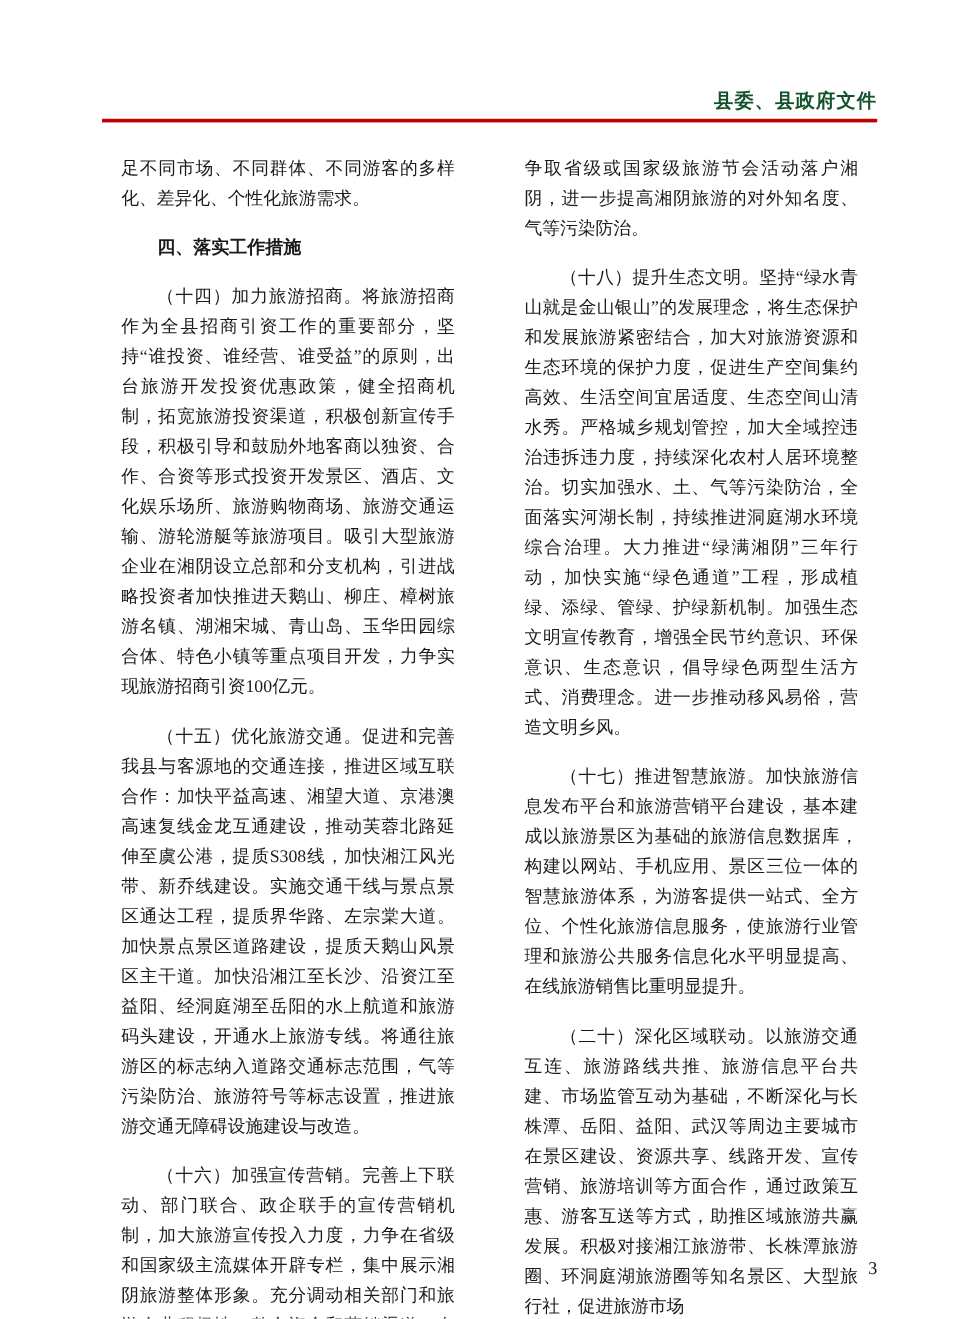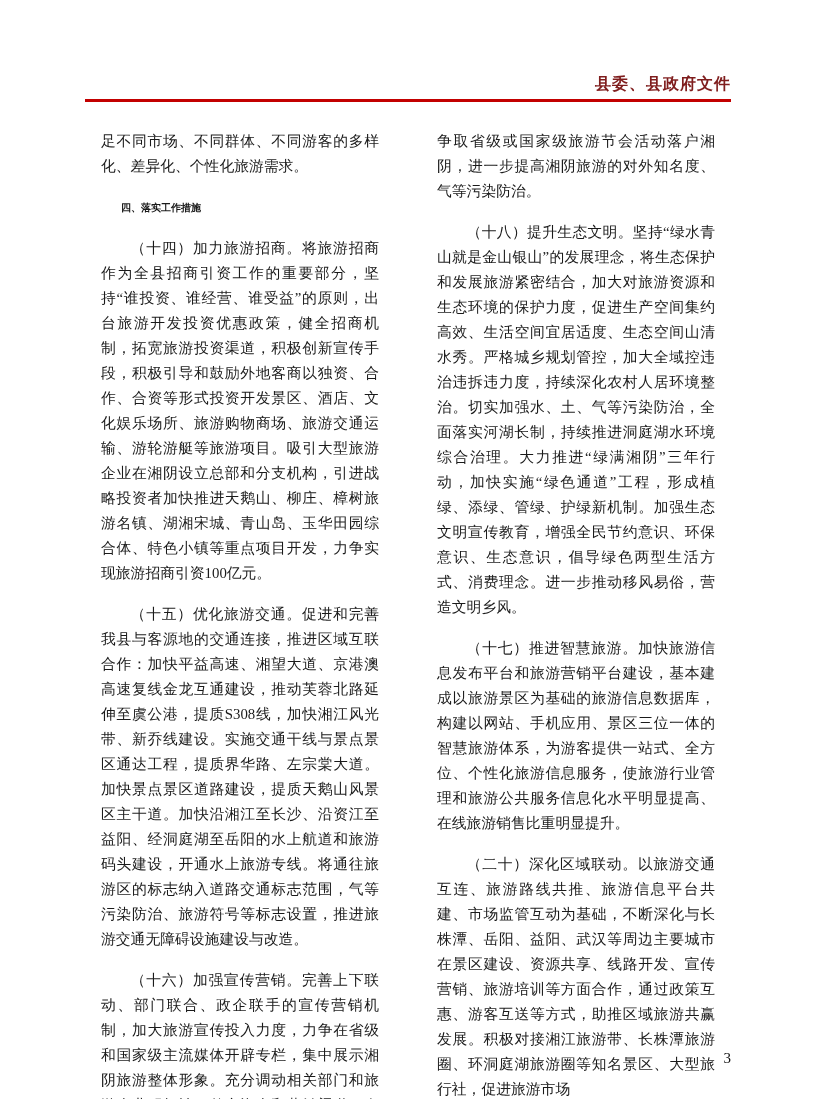--- a/index.html
+++ b/index.html
@@ -18,21 +18,21 @@
   }
   .doc-header {
     position: absolute;
     top: 74px;
     left: 85px;
     width: 646px;
     text-align: right;
     font-size: 16px;
     font-weight: bold;
     letter-spacing: 1px;
-    color: #7f1d1d;
+    color: #14532d;
   }
   .red-line {
     position: absolute;
     top: 99px;
     left: 85px;
     width: 646px;
     height: 3px;
     background: #c30000;
   }
   .content {
@@ -53,22 +53,22 @@
   .col p {
     margin: 16px;
     padding: 0;
     text-indent: 2em;
   }
   .col p.cont {
     text-indent: 0;
   }
   .col p.heading {
     font-weight: bold;
-    font-family: Liberation Sans, sans-serif;
-    font-size: 10px;
+    font-family: Liberation Mono, monospace;
+    font-size: 15px;
   }
   .page-number {
     position: absolute;
     top: 1050px;
     left: 85px;
     width: 646px;
     text-align: right;
     font-size: 15px;
     color: #111111;
   }

